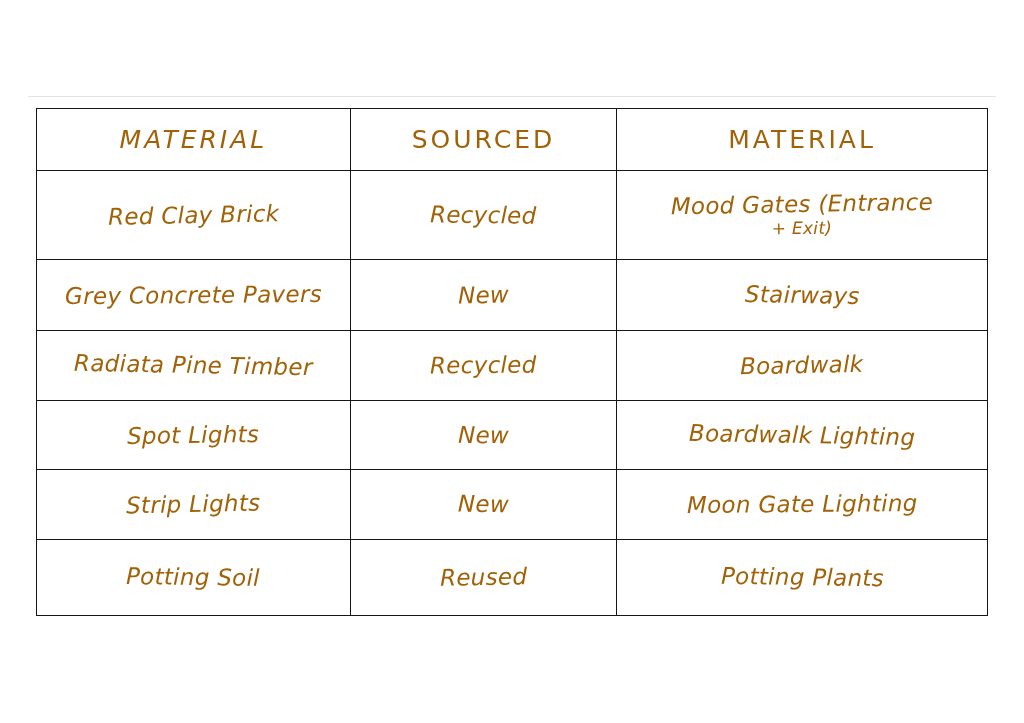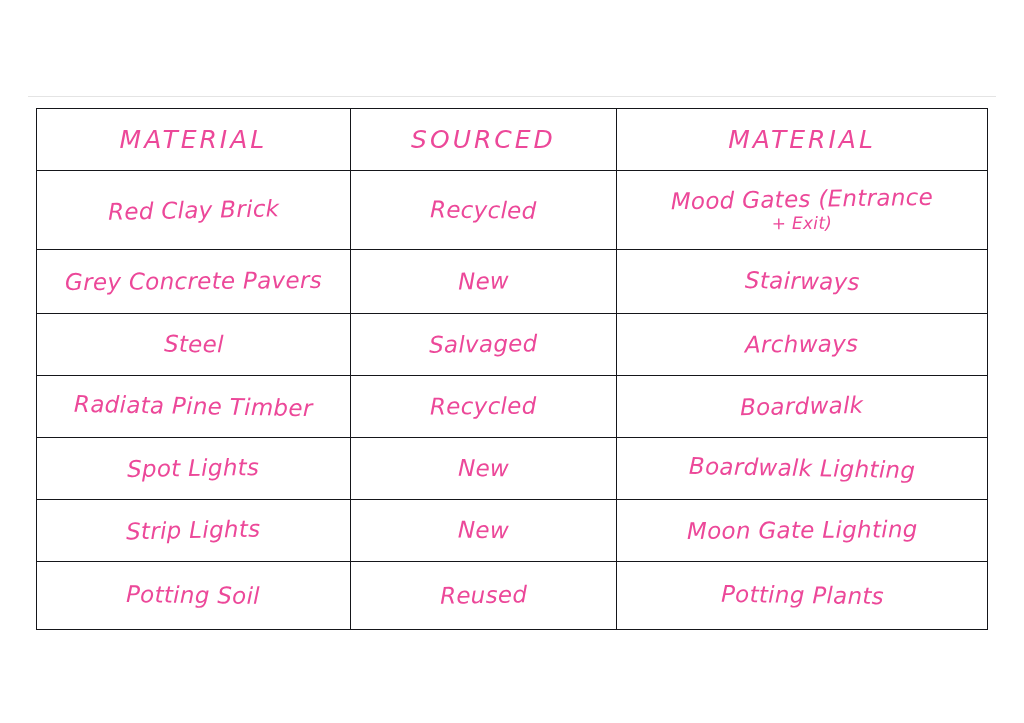--- a/index.html
+++ b/index.html
@@ -47,38 +47,37 @@
     height: 100%;
     table-layout: fixed;
   }
 
   table.hand-table td,
   table.hand-table th {
     border: 1.6px solid #15161a;
     padding: 15px 10px;
     text-align: center;
     vertical-align: middle;
-    color: #ec4899;
+    color: #a16207;
     font-weight: 400;
     background: transparent;
   }
 
   
   col.c-material { width: 33%; }
   col.c-sourced  { width: 28%; }
   col.c-purpose  { width: 39%; }
 
   
   .hdr {
     height: 62px;
   }
   .hdr th {
     font-size: 25px;
     letter-spacing: 3px;
-    font-style: italic;
     font-family: "DejaVu Sans", sans-serif;
   }
   .hdr th.material-hdr { font-style: italic; }
 
   .row-cell {
     font-size: 23px;
     font-style: italic;
     letter-spacing: 0.3px;
     line-height: 1.15;
   }
@@ -140,25 +139,20 @@
           <td class="row-cell multiline-cell">
             <span class="line-a">Mood Gates (Entrance</span>
             <span class="sub-note">+ Exit)</span>
           </td>
         </tr>
         <tr class="r1">
           <td class="row-cell"><span class="t3">Grey Concrete Pavers</span></td>
           <td class="row-cell"><span class="t1">New</span></td>
           <td class="row-cell"><span class="t4">Stairways</span></td>
         </tr>
-        <tr class="r2">
-          <td class="row-cell"><span class="t2">Steel</span></td>
-          <td class="row-cell"><span class="t5">Salvaged</span></td>
-          <td class="row-cell"><span class="t3">Archways</span></td>
-        </tr>
         <tr class="r3">
           <td class="row-cell"><span class="t4">Radiata Pine Timber</span></td>
           <td class="row-cell"><span class="t3">Recycled</span></td>
           <td class="row-cell"><span class="t1">Boardwalk</span></td>
         </tr>
         <tr class="r4">
           <td class="row-cell"><span class="t5">Spot Lights</span></td>
           <td class="row-cell"><span class="t2">New</span></td>
           <td class="row-cell"><span class="t4">Boardwalk Lighting</span></td>
         </tr>

